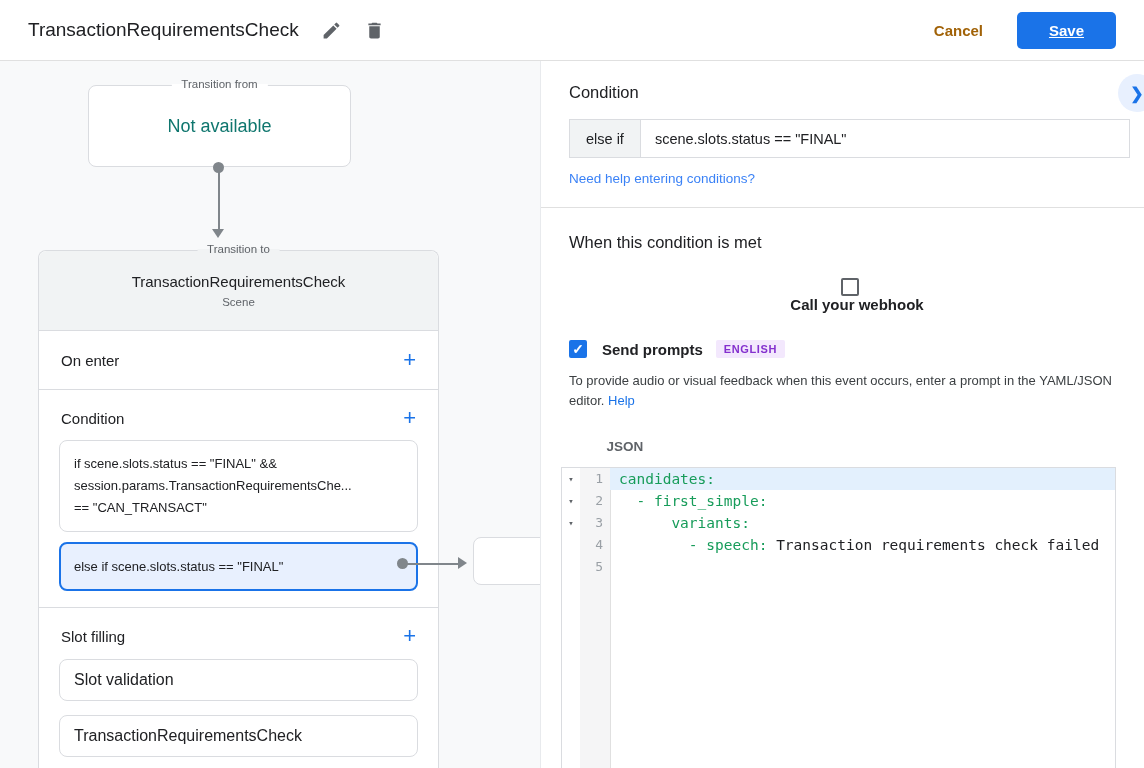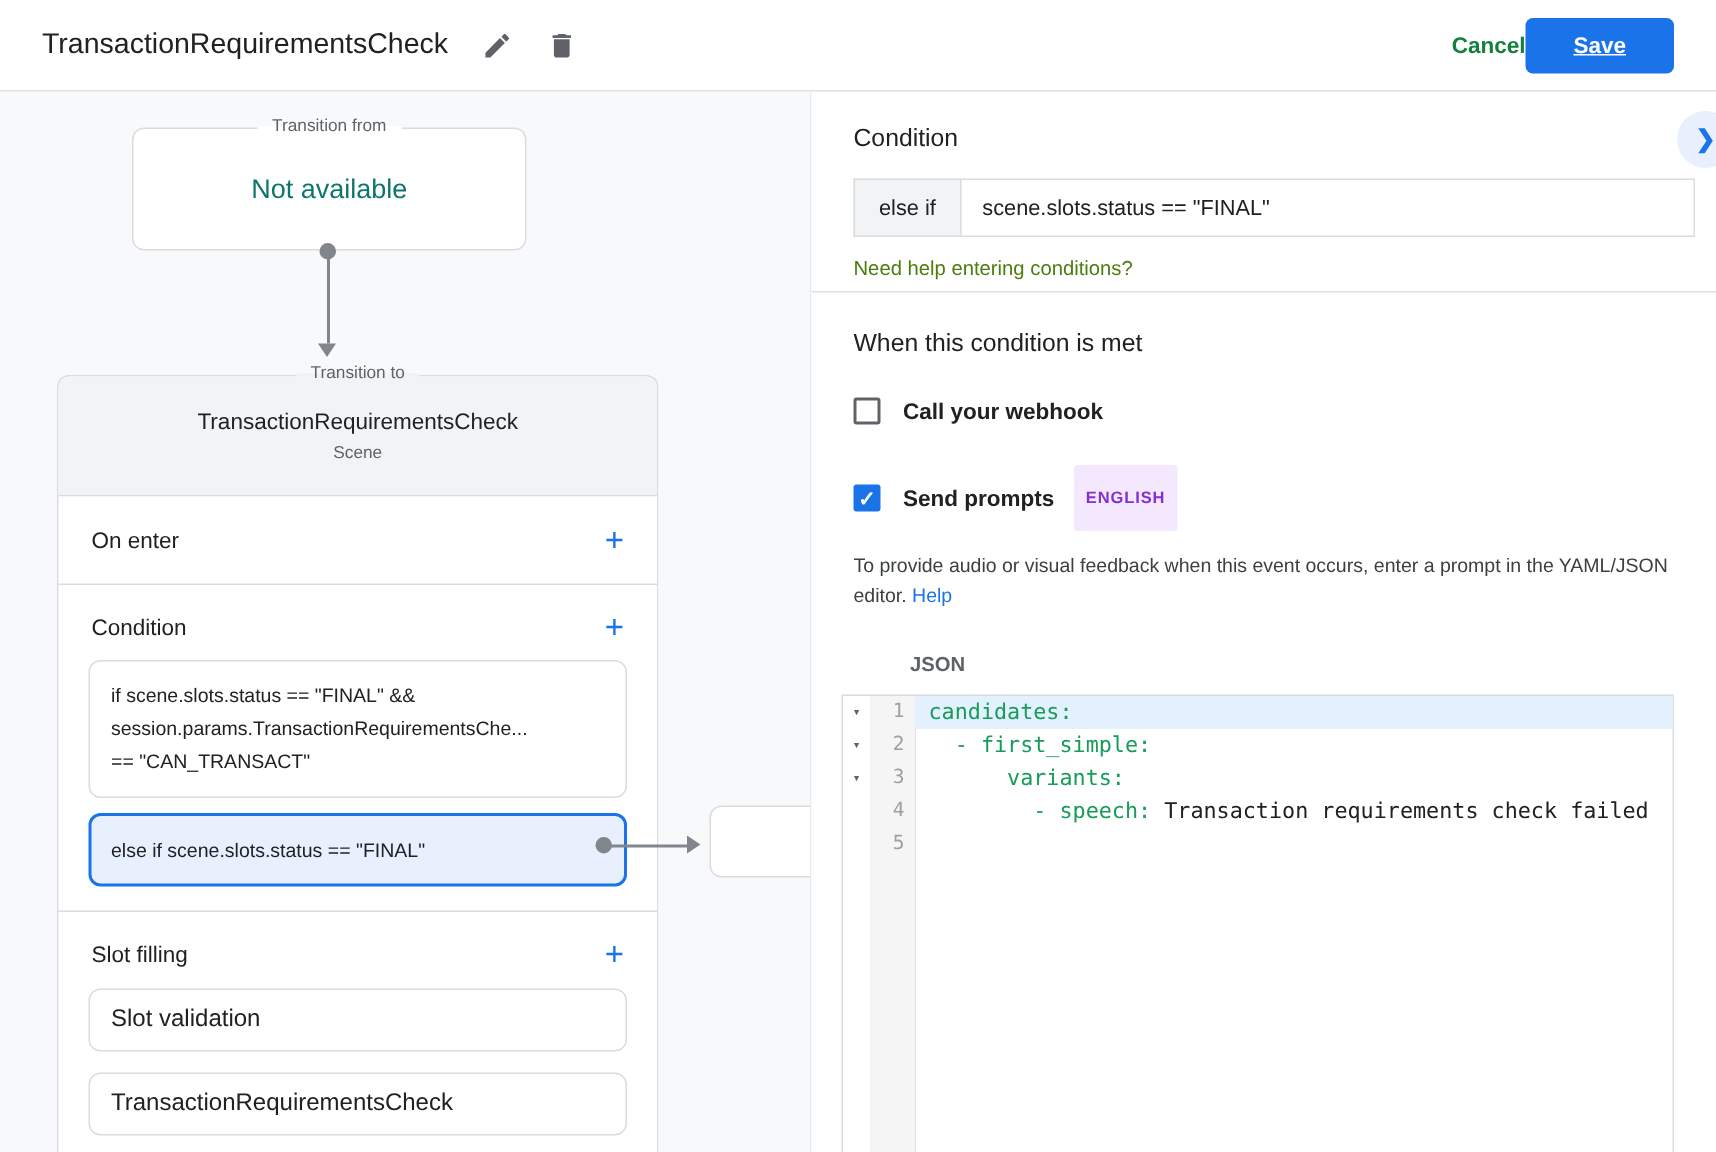--- a/index.html
+++ b/index.html
@@ -8,22 +8,22 @@
 
   
   .topbar { position:absolute; left:0; top:0; width:1144px; height:61px;
     background:#fff; border-bottom:1px solid #e0e0e0; display:flex; align-items:center;
     padding:0 28px; z-index:30; }
   .topbar-title { font-size:19px; color:#202124; }
   .icon-btn { background:none; border:none; cursor:pointer; margin-left:22px;
     display:flex; align-items:center; color:#5f6368; }
   .icon-btn svg { width:21px; height:21px; fill:#5f6368; }
   .topbar-spacer { flex:1; }
-  .cancel-btn { background:none; border:none; color:#15803d; font-size:15px;
-    font-weight:700; font-family:inherit; cursor:pointer; }
+  .cancel-btn { background:none; border:none; color:#a16207; font-size:15px;
+    font-weight:700; font-family:inherit; cursor:pointer; margin-right:34px; }
   .save-btn { background:#1a73e8; color:#fff; border:none; border-radius:5px;
     width:99px; height:37px; font-size:15px; font-weight:700; font-family:inherit; cursor:pointer;text-decoration:underline; }
 
   
   .flow-panel { position:absolute; left:0; top:61px; width:541px; bottom:0;
     background:#f8f9fa; overflow:hidden; border-right:1px solid #e8eaed; }
 
   .flow-legend { position:absolute; top:-8px; left:50%; transform:translateX(-50%);
     font-size:11.5px; color:#5f6368; padding:0 10px; white-space:nowrap; }
 
@@ -81,34 +81,34 @@
   .panel-title { font-size:16.5px; color:#202124; }
   .collapse-btn { position:absolute; top:13px; right:-12px; width:38px; height:38px;
     border-radius:50%; background:#e8f0fe; border:none; color:#1a73e8; font-size:16px;
     font-weight:700; cursor:pointer; display:flex; align-items:center; justify-content:center; }
 
   .cond-input-row { display:flex; margin-top:17px; height:39px; }
   .cond-prefix { background:#f1f3f4; border:1px solid #dadce0; border-right:none;
     display:flex; align-items:center; padding:0 16px; font-size:14.5px; color:#202124; }
   .cond-input { flex:1; border:1px solid #dadce0; padding:0 14px; font-size:14.5px;
     color:#202124; font-family:inherit; background:#fff; outline:none; }
-  .help-link { display:inline-block; margin:13px 0 8px 0; font-size:13.5px; color:#4d7c0f;
+  .help-link { display:inline-block; margin:13px 0 21px 0; font-size:13.5px; color:#3b82f6;
     text-decoration:none; cursor:pointer; }
 
   .met-section { padding:25px 14px 0 28px; }
   .check-row { display:flex; align-items:center; margin-top:27px; }
-  .check-row.first { margin-top:26px; }
+  .check-row.first { margin-top:26px;flex-direction:column; }
   .checkbox-box { width:18px; height:18px; border:2px solid #5f6368; border-radius:2px;
     background:#fff; cursor:pointer; display:flex; align-items:center; justify-content:center; }
   .checkbox-box .checkmark { display:none; color:#fff; font-size:14px; font-weight:700; }
   .checkbox-box.checked { background:#1a73e8; border-color:#1a73e8; }
   .checkbox-box.checked .checkmark { display:block; }
   .check-label { margin-left:15px; font-size:15px; font-weight:700; color:#202124; }
   .lang-badge { margin-left:13px; background:#f3e8fd; color:#8430ce; font-size:11px;
-    font-weight:700; letter-spacing:0.6px; padding:16px 8px; border-radius:2px; }
+    font-weight:700; letter-spacing:0.6px; padding:3px 8px; border-radius:2px; }
 
   .prompt-desc { margin-top:13px; font-size:13px; line-height:20px; color:#3c4043; max-width:560px; }
   .inline-link { color:#1a73e8; text-decoration:none; cursor:pointer; }
 
   .tabs { display:flex; margin-top:17px; margin-left:-7px; }
   .tab { width:126px; height:37px; display:flex; align-items:center; justify-content:center;
     font-size:13.5px; font-weight:700; color:#5f6368; cursor:pointer; }
   .tab.active { color:#1a73e8; background:#e8f0fe; }
 
   .code-editor { margin:2px 14px 0 -8px; height:380px; border:1px solid #dadce0;

